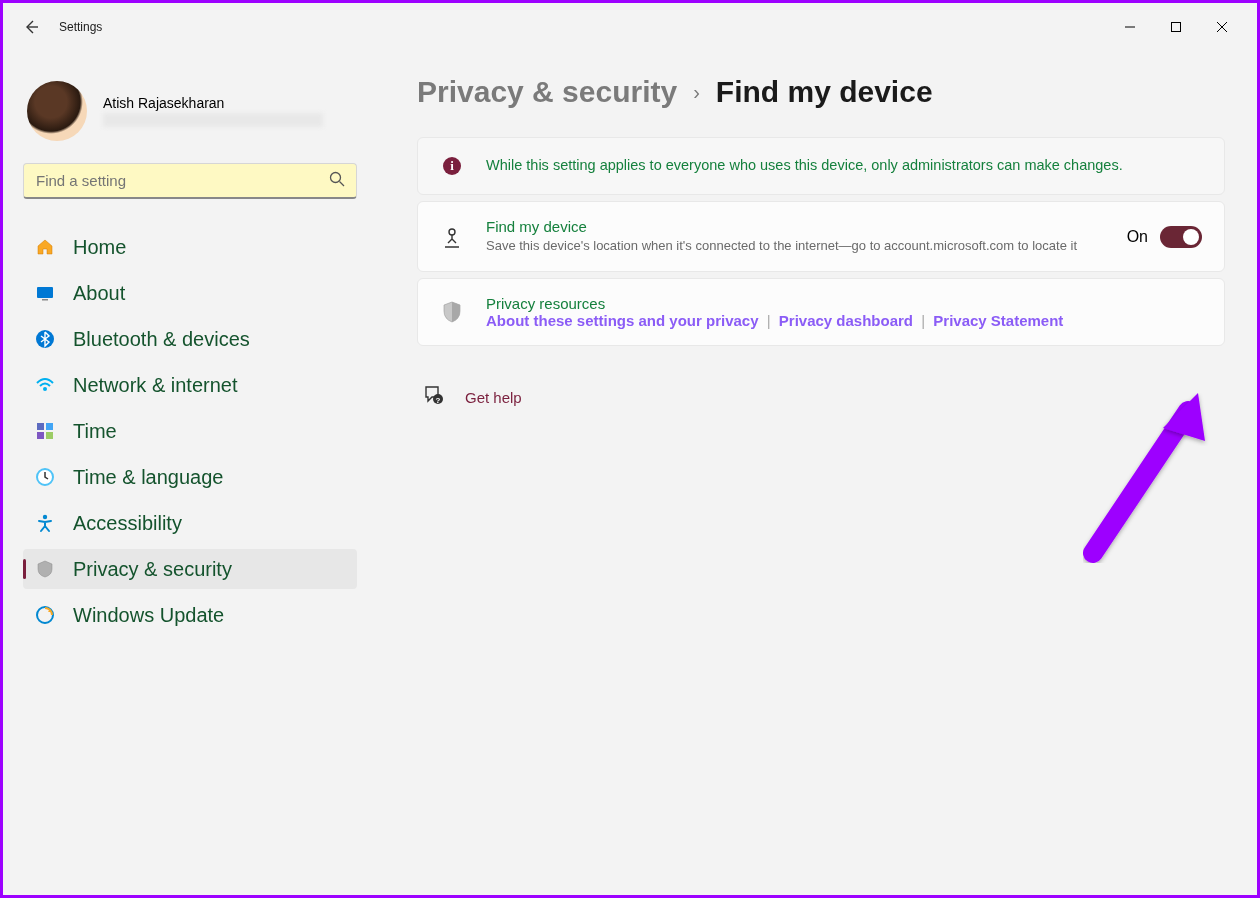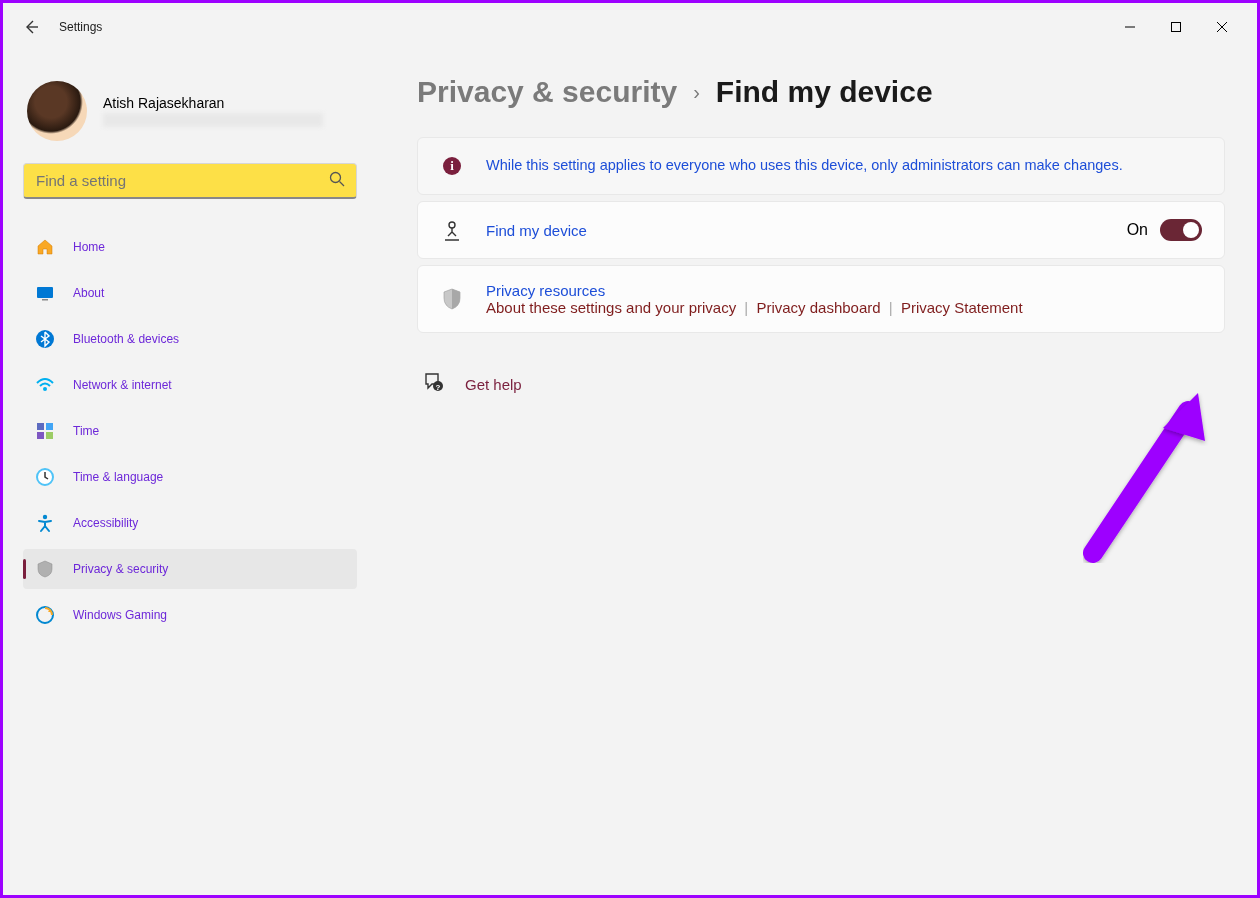--- a/index.html
+++ b/index.html
@@ -72,42 +72,42 @@
   position: relative;
   margin-bottom: 28px;
 }
 .search input {
   width: 100%;
   height: 36px;
   padding: 0 40px 0 12px;
   font-size: 15px;
   border: 1px solid #d6d6d6;
   border-radius: 4px;
-  background: #fde047;
+  background: #fef9c3;
   border-bottom: 2px solid #888;
 }
 .search .sicon {
   position: absolute;
   right: 12px; top: 50%;
   transform: translateY(-50%);
   color: #555;
 }
 .nav { list-style: none; }
 .nav li {
   display: flex;
   align-items: center;
   height: 40px;
   padding: 0 12px;
   margin-bottom: 6px;
   border-radius: 4px;
   cursor: pointer;
   gap: 18px;
   position: relative;
-  font-size: 12px;
-  color: #6d28d9;
+  font-size: 20px;
+  color: #14532d;
 }
 .nav li.active {
   background: #e7e7e7;
 }
 .nav li.active::before {
   content: "";
   position: absolute;
   left: 0; top: 10px; bottom: 10px;
   width: 3px;
   background: #7a1f3d;
@@ -150,21 +150,21 @@
   align-items: center;
   gap: 22px;
 }
 .card.info { background: #f7f7f7; }
 .card .cicon {
   width: 24px; height: 24px;
   flex-shrink: 0;
   display: flex; align-items: center; justify-content: center;
 }
 .card .ctext { flex: 1; }
-.card .ctitle { font-size: 15px; color: #1d4ed8; }
+.card .ctitle { font-size: 15px; color: #15803d; }
 .card .csub { font-size: 13px; color: #6a6a6a; margin-top: 2px; line-height: 1.4; }
 .card .ctoggle {
   display: flex; align-items: center; gap: 12px;
   font-size: 16px;
 }
 .toggle {
   width: 42px; height: 22px;
   background: #6a2635;
   border-radius: 11px;
   position: relative;
@@ -177,21 +177,21 @@
   width: 16px; height: 16px;
   background: #fff;
   border-radius: 50%;
 }
 .card.link { cursor: pointer; padding: 22px 22px; }
 .card .extlink {
   color: #555;
   flex-shrink: 0;
 }
 .plinks { font-size: 15px; }
-.plinks a { color: #7f1d1d; text-decoration: none; cursor: pointer; }
+.plinks a { color: #8b5cf6; text-decoration: none; cursor: pointer; font-weight: bold; }
 .plinks .sep { color: #aaa; margin: 0 4px; }
 .gethelp {
   display: flex; align-items: center; gap: 20px;
   margin-top: 38px;
   padding-left: 6px;
 }
 .gethelp a { color: #7a1f3d; text-decoration: none; font-size: 15px; cursor: pointer; }
 .arrow-annot {
   position: absolute;
   left: 1060px; top: 390px;
@@ -321,21 +321,21 @@
           <span>Privacy &amp; security</span>
         </li>
       <li>
           <span class="nicon">
             <svg width="20" height="20" viewBox="0 0 20 20">
               <circle cx="10" cy="10" r="8" fill="none" stroke="#0288d1" stroke-width="2"></circle>
               <path d="M10 3 A7 7 0 0 1 17 10" stroke="#f9a825" stroke-width="2" fill="none"></path>
               <path d="M15 4 L17 7 L13 7 Z" fill="#f9a825"></path>
             </svg>
           </span>
-          <span>Windows Gaming</span>
+          <span>Windows Update</span>
         </li>
     </ul>
   </aside>
 
   <main class="main">
     <div class="breadcrumb">
       <span class="bc1">Privacy &amp; security</span>
       <span class="chev">›</span>
       <span class="bc2">Find my device</span>
     </div>
@@ -354,20 +354,21 @@
 
     <div class="card">
       <div class="cicon">
         <svg width="24" height="24" viewBox="0 0 24 24">
             <circle cx="12" cy="7" r="3" stroke="#333" fill="none" stroke-width="1.4"></circle>
             <path d="M12 10 V14 M8 18 L12 14 L16 18 M5 22 H19" stroke="#333" stroke-width="1.4" fill="none"></path>
           </svg>
       </div>
       <div class="ctext">
         <div class="ctitle">Find my device</div>
+        <div class="csub">Save this device's location when it's connected to the internet—go to account.microsoft.com to locate it</div>
       </div>
       <div class="ctoggle">
         <span>On</span>
         <div class="toggle"></div>
       </div>
     </div>
 
 
     <div class="card">
       <div class="cicon">

